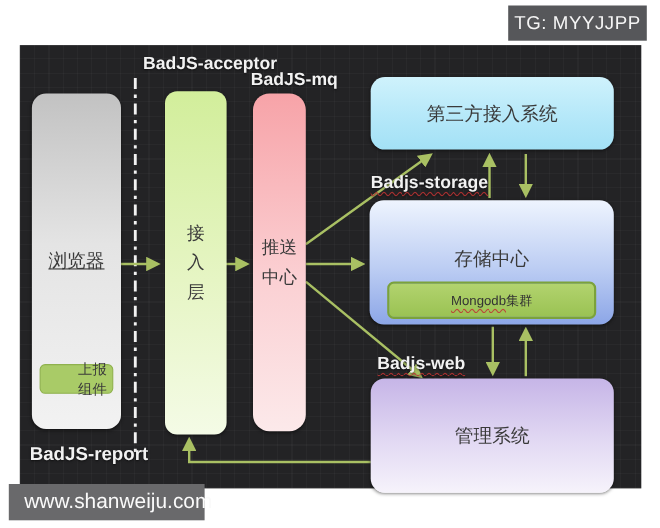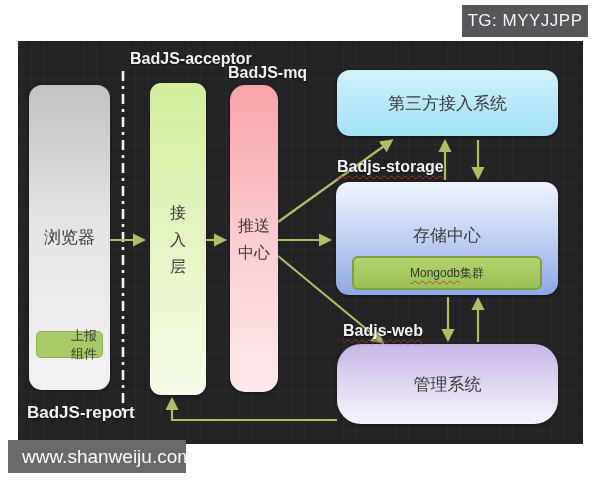--- a/index.html
+++ b/index.html
@@ -34,20 +34,21 @@
   
   .node {
     position:absolute; z-index:2; display:flex; align-items:center; justify-content:center;
     color:#3a3a3a; text-align:center;
     box-shadow:0 1px 3px rgba(0,0,0,0.45);
   }
   .node-browser {
     left:29px; top:85px; width:81px; height:305px; border-radius:13px;
     background:linear-gradient(180deg,#c2c2c2 0%,#e4e4e4 45%,#f2f2f2 100%);
     font-size:17px;
+    text-decoration:underline;
   }
   .report-btn {
     position:absolute; left:7px; top:246px; width:67px; height:27px;
     background:#a9cb67; border:1px solid #8fb14d; border-radius:5px;
     display:flex; align-items:center; justify-content:center;
     font-size:13px; color:#3a3a3a;padding-left:29px;
   }
   .node-acceptor {
     left:150px; top:83px; width:56px; height:312px; border-radius:11px;
     background:linear-gradient(180deg,#d2ee9b 0%,#e6f5c4 55%,#f4fbe6 100%);
@@ -71,21 +72,21 @@
     font-size:17px; flex-direction:column; justify-content:flex-start; padding-top:42px;
   }
   .mongodb-btn {
     margin-top:9px; width:190px; height:34px;
     background:linear-gradient(180deg,#b2d36e,#9ac253);
     border:2px solid #7ba23b; border-radius:6px;
     display:flex; align-items:center; justify-content:center;
     font-size:12px; color:#333;
   }
   .node-web {
-    left:337px; top:344px; width:221px; height:80px; border-radius:24px;
+    left:337px; top:344px; width:221px; height:104px; border-radius:13px;
     background:linear-gradient(180deg,#c6b5e7 0%,#e2d9f3 55%,#f6f3fb 100%);
     font-size:17px;
   }
 
   
   .dlabel {
     position:absolute; z-index:3; color:#f2f2f2; font-weight:bold; font-size:16px;
     text-shadow:0 1px 2px rgba(0,0,0,0.6); white-space:nowrap;
   }
   .lbl-acceptor { left:130px; top:50px; }

